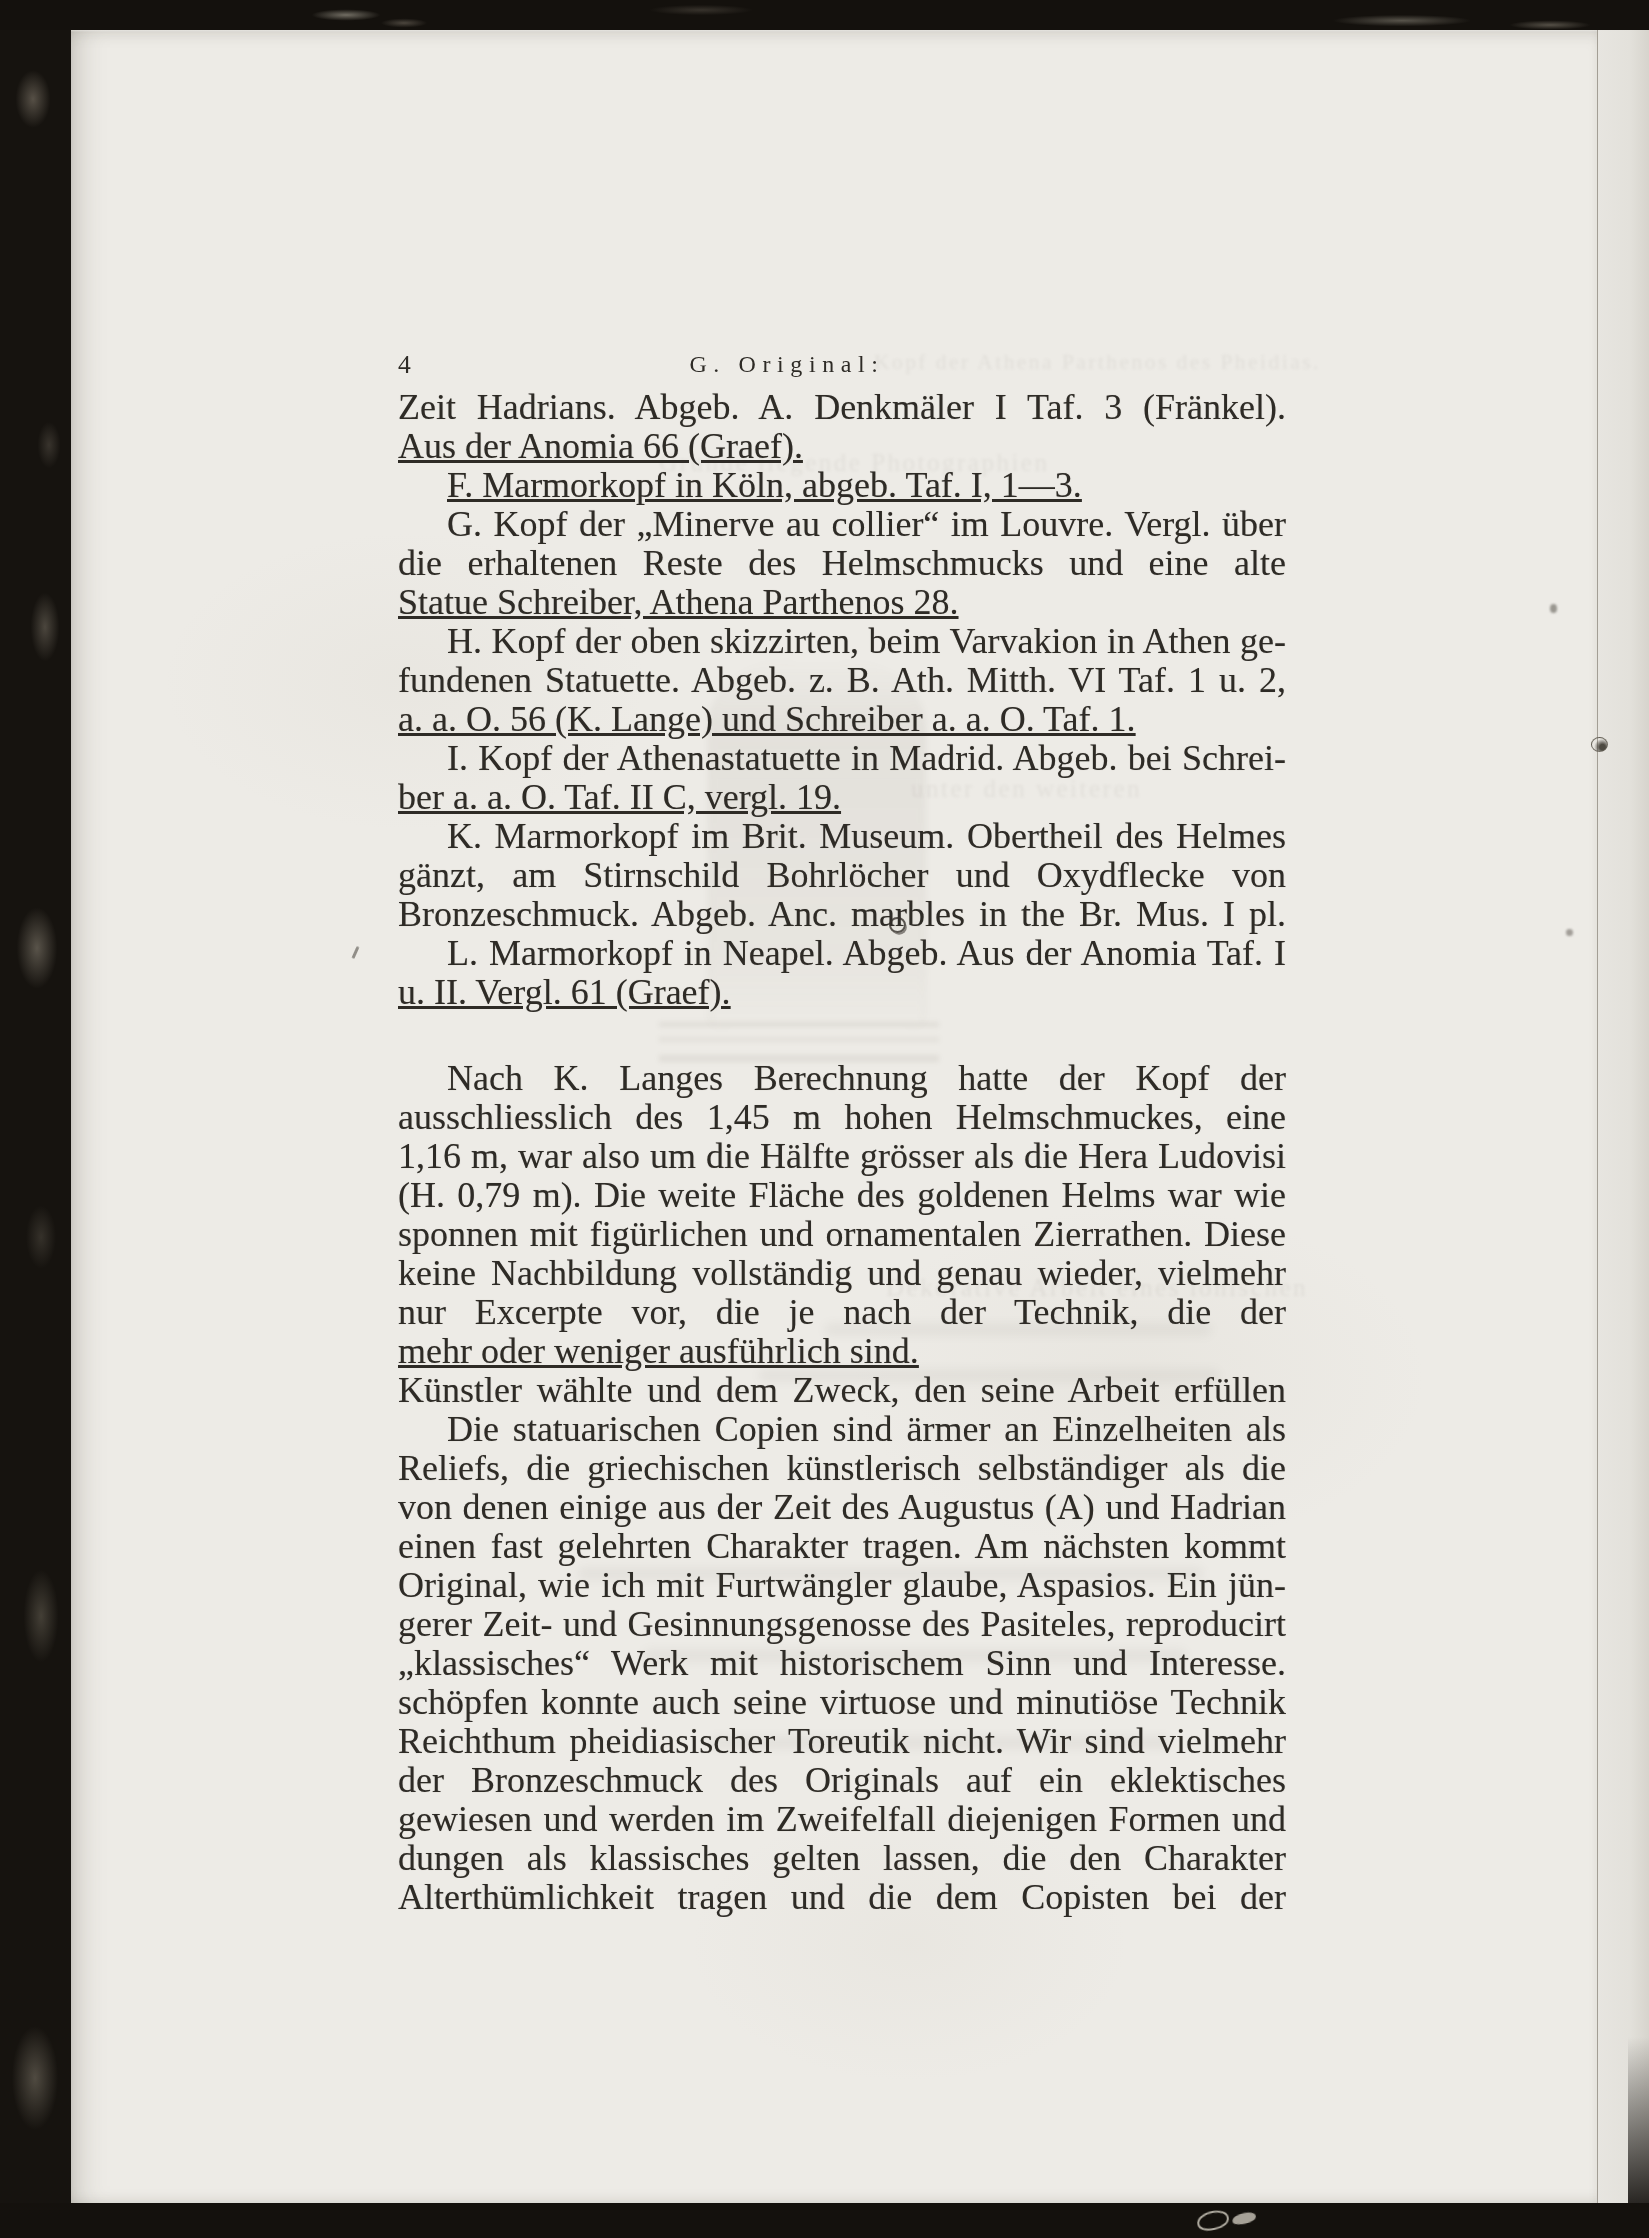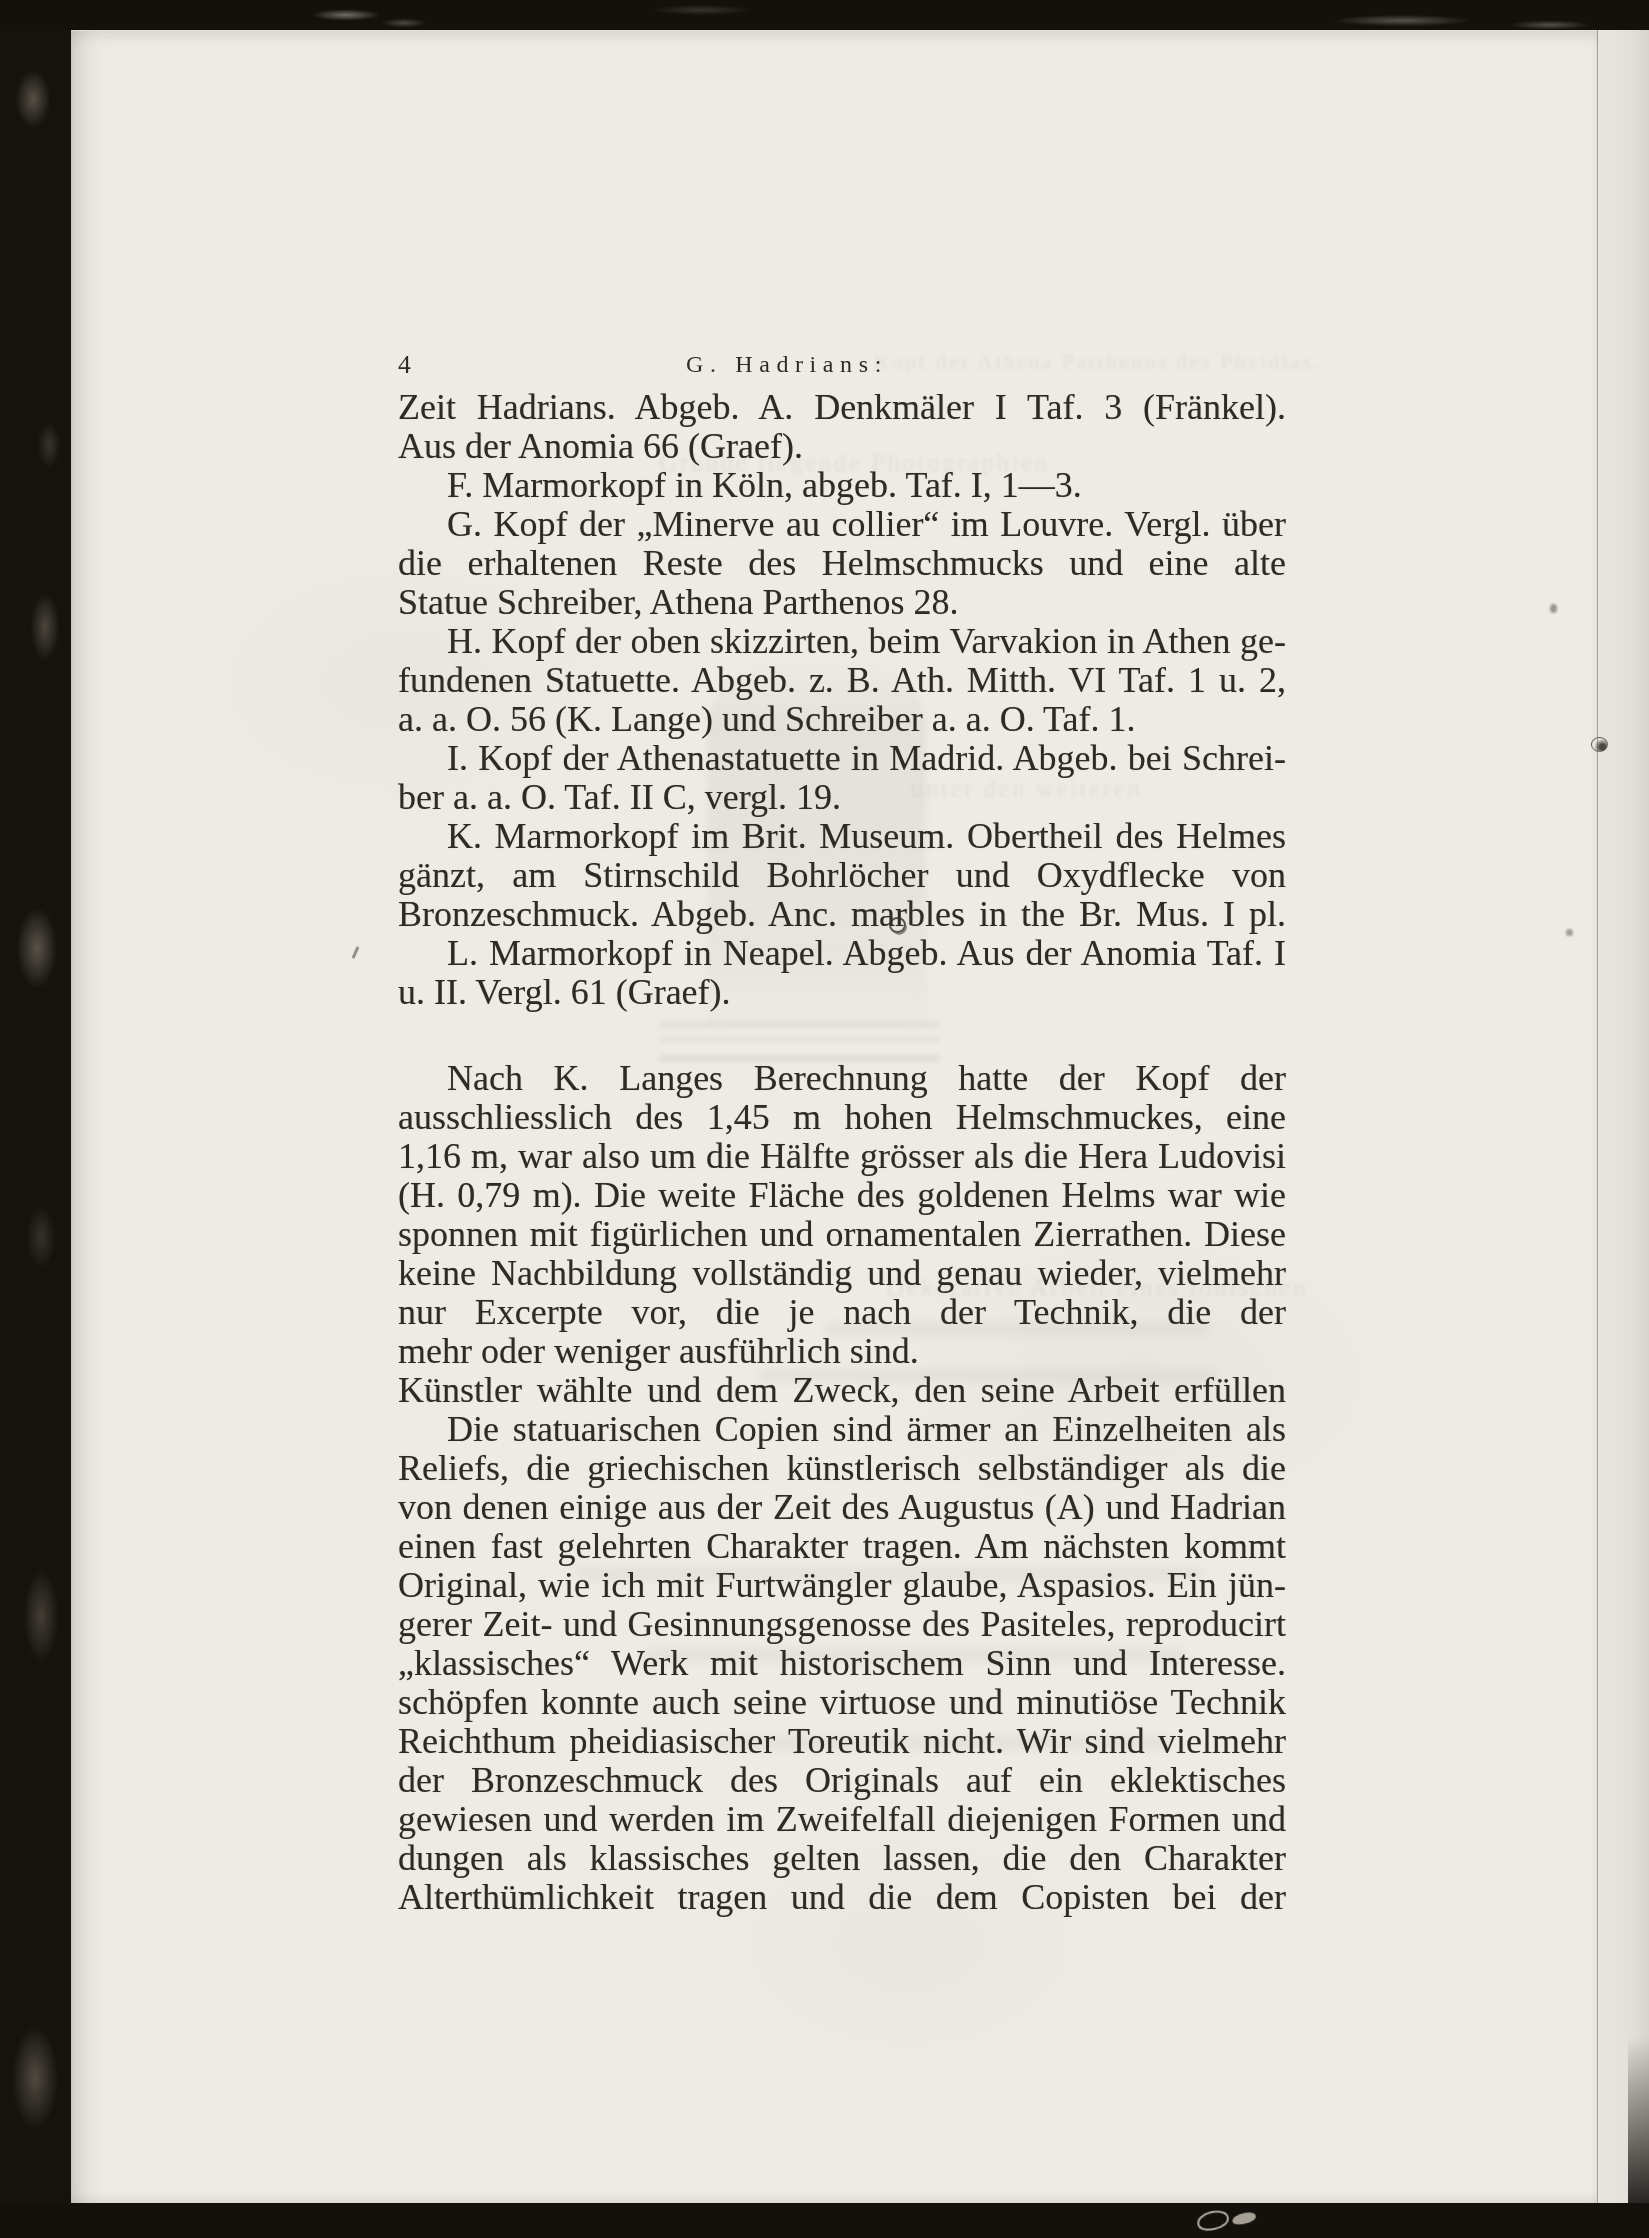--- a/index.html
+++ b/index.html
@@ -65,21 +65,21 @@
         background:linear-gradient(180deg,rgba(120,113,100,.22) 0 5px,transparent 5px 15px,rgba(120,113,100,.18) 15px 20px,transparent 20px 33px,rgba(120,113,100,.22) 33px 40px);}
 
   
   .header{position:absolute;z-index:2;left:0;top:320px;width:100%;height:41px;color:#2e2b26;}
   .pagenum{position:absolute;left:329px;top:0;font-size:25.6px;line-height:33px;}
   .running{position:absolute;left:487px;top:0;width:462px;text-align:center;
         font-size:24px;line-height:33px;letter-spacing:6.6px;}
   .textblock{position:absolute;z-index:2;left:329px;top:360px;width:888px;color:#2e2b26;
         font-size:36px;text-shadow:0 0 0.8px rgba(46,43,38,.35);}
   .ln{height:39px;line-height:39px;overflow:hidden;text-align:justify;text-align-last:justify;text-justify:inter-word;}
-  .end{text-align-last:left;}
+  .end{text-align-last:left;text-decoration:underline;}
   .ind{text-indent:49px;}
   .sp{height:47px;}
 
   
   .smudge{position:absolute;z-index:3;left:820px;top:889px;width:13px;height:12.4px;
         border:2.5px solid rgba(52,48,42,.8);border-radius:50%;filter:blur(0.5px);
         box-shadow:1.6px 2.5px 0 -0.8px rgba(52,48,42,.55);}
   .edge-ring{position:absolute;z-index:3;left:1591px;top:737px;width:15px;height:13px;
         border:1.6px solid rgba(90,85,75,.8);border-radius:50%;filter:blur(0.4px);
         background:radial-gradient(circle at 70% 70%, rgba(60,56,48,.9) 20%, transparent 60%);}
@@ -109,21 +109,21 @@
     <div class="gbar" style="left:755px;top:1295px;width:388px"></div>
     <div class="gbar" style="left:689px;top:1341px;width:462px"></div>
     <div class="gbar" style="left:508px;top:1539px;width:627px"></div>
     <div class="gbar" style="left:574px;top:1621px;width:544px"></div>
     <div class="gbar" style="left:640px;top:1708px;width:462px"></div>
     <div class="ghost-statue"></div>
     <div class="ghost-pedestal"></div>
 
     <div class="header">
       <span class="pagenum">4</span>
-      <span class="running">G. Hadrians:</span>
+      <span class="running">G. Original:</span>
     </div>
 
     <div class="textblock">
       <div class="ln">Zeit Hadrians. Abgeb. A. Denkmäler I Taf. 3 (Fränkel). Vergl.</div>
       <div class="ln end">Aus der Anomia 66 (Graef).</div>
       <div class="ln end ind">F. Marmorkopf in Köln, abgeb. Taf. I, 1—3.</div>
       <div class="ln ind">G. Kopf der „Minerve au collier“ im Louvre. Vergl. über</div>
       <div class="ln">die erhaltenen Reste des Helmschmucks und eine alte Zeichnung der</div>
       <div class="ln end">Statue Schreiber, Athena Parthenos 28.</div>
       <div class="ln ind">H. Kopf der oben skizzirten, beim Varvakion in Athen ge-</div>

